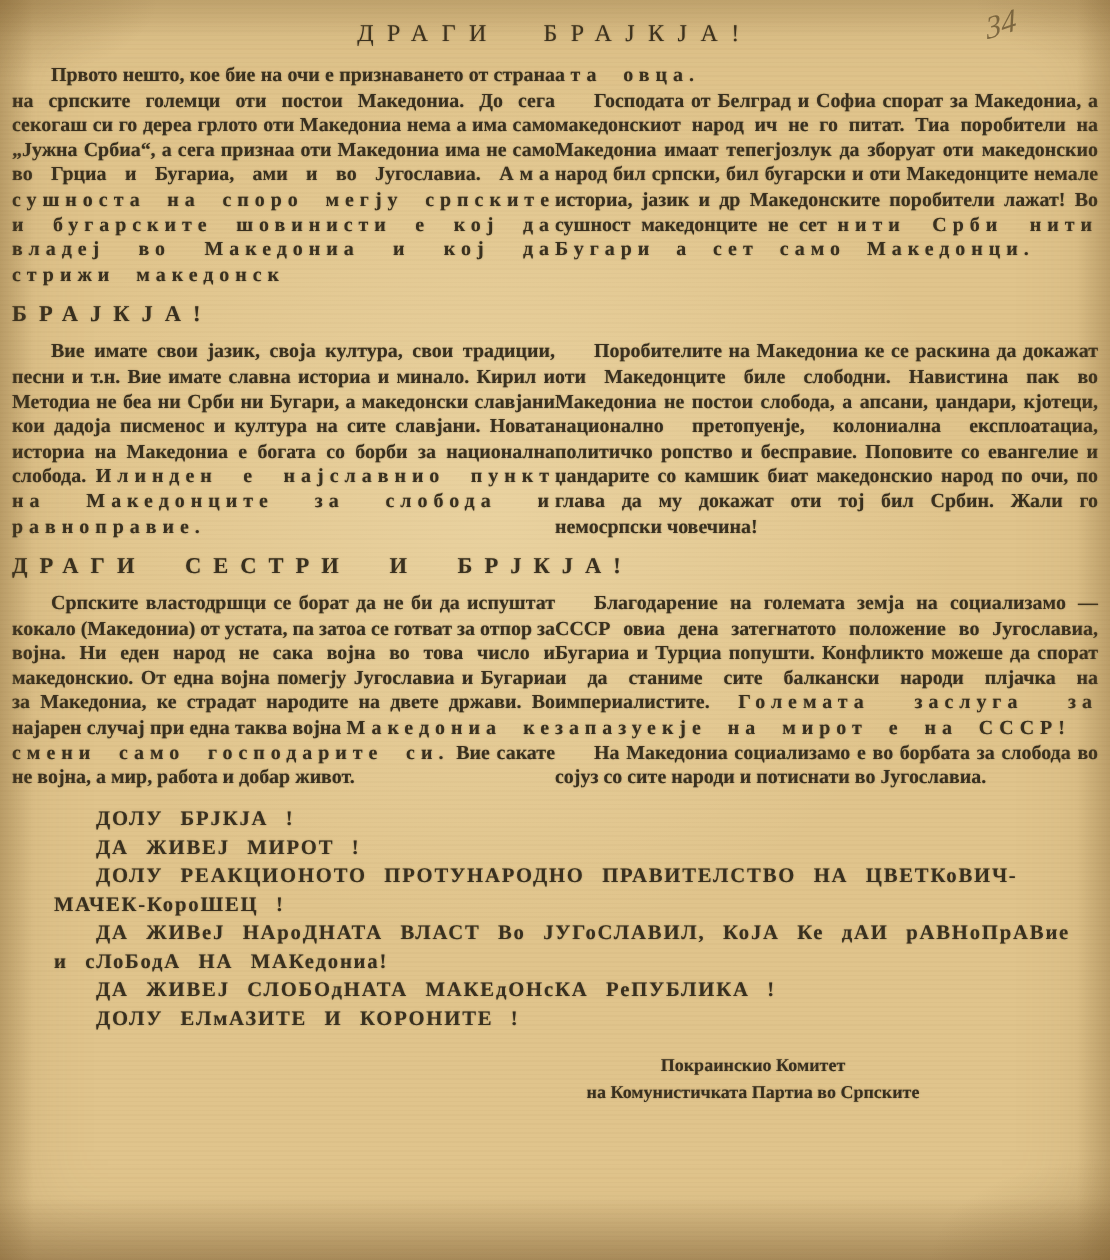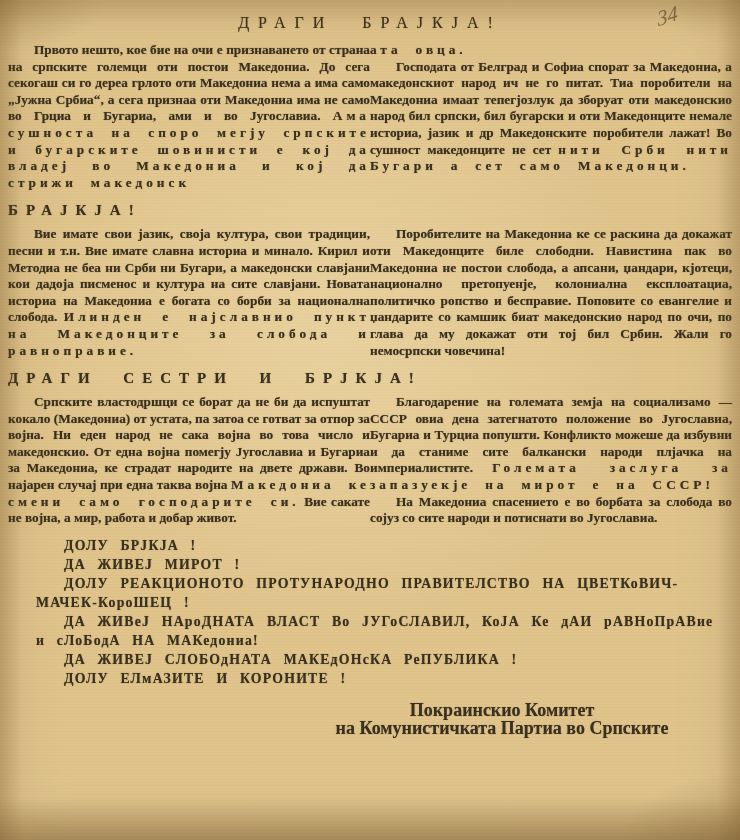--- a/index.html
+++ b/index.html
@@ -63,21 +63,21 @@
     margin-top: 9px;
     font-size: 13.8px; line-height: 19px; font-weight: bold;
     letter-spacing: 1.2px; word-spacing: 7px;
   }
   .slogan { padding-left: 28px; text-indent: 28px; }
 
   .signature {
     margin: 13px 50px 0 auto;
     width: 360px;
     text-align: center;
-    font-size: 18px; line-height: 18px; font-weight: bold;
+    font-size: 12px; line-height: 18px; font-weight: bold;
   }
 </style>
 </head>
 <body>
 
 <div class="page">
   <span class="hand-mark">34</span>
   <h1 class="doc-title ink">ДРАГИ БРАЈКЈА!</h1>
   <div id="sections">
       <div class="section">
@@ -102,22 +102,22 @@
           </div>
         </div>
       </div>
       <div class="section">
         <div class="heading ink">ДРАГИ СЕСТРИ И БРЈКЈА!</div>
         <div class="cols">
           <div class="col ink">
             <p class="para indent"><span>Српските властодршци се борат да не би да испуштат кокало (Македониа) от устата, па затоа се готват за отпор за војна. Ни еден народ не сака војна во това число и македонскио. От една војна помегју Југославиа и Бугариа за Македониа, ке страдат народите на двете држави. Во најарен случај при една таква војна </span><span class="sp">Македониа ке смени само господарите си.</span><span> Вие сакате не војна, а мир, работа и добар живот.</span></p>
           </div>
           <div class="col ink">
-            <p class="para indent"><span>Благодарение на големата земја на социализамо — СССР овиа дена затегнатото положение во Југославиа, Бугариа и Турциа попушти. Конфликто можеше да избувни и да станиме сите балкански народи плјачка на империалистите. </span><span class="sp">Големата заслуга за запазуекје на мирот е на СССР!</span></p>
-            <p class="para indent"><span>На Македониа спасението е во борбата за слобода во сојуз со сите народи и потиснати во Југославиа.</span></p>
+            <p class="para indent"><span>Благодарение на големата земја на социализамо — СССР овиа дена затегнатото положение во Југославиа, Бугариа и Турциа попушти. Конфликто можеше да спорат и да станиме сите балкански народи плјачка на империалистите. </span><span class="sp">Големата заслуга за запазуекје на мирот е на СССР!</span></p>
+            <p class="para indent"><span>На Македониа социализамо е во борбата за слобода во сојуз со сите народи и потиснати во Југославиа.</span></p>
           </div>
         </div>
       </div>
     </div>
   <div id="slogans" class="slogans ink">
       <div class="slogan">ДОЛУ БРЈКЈА !</div>
       <div class="slogan">ДА ЖИВЕЈ МИРОТ !</div>
       <div class="slogan">ДОЛУ РЕАКЦИОНОТО ПРОТУНАРОДНО ПРАВИТЕЛСТВО НА ЦВЕТКоВИЧ-МАЧЕК-КороШЕЦ !</div>
       <div class="slogan">ДА ЖИВеЈ НАроДНАТА ВЛАСТ Во ЈУГоСЛАВИЛ, КоЈА Ке дАИ рАВНоПрАВие и сЛоБодА НА МАКедониа!</div>
       <div class="slogan">ДА ЖИВЕЈ СЛОБОдНАТА МАКЕдОНсКА РеПУБЛИКА !</div>

